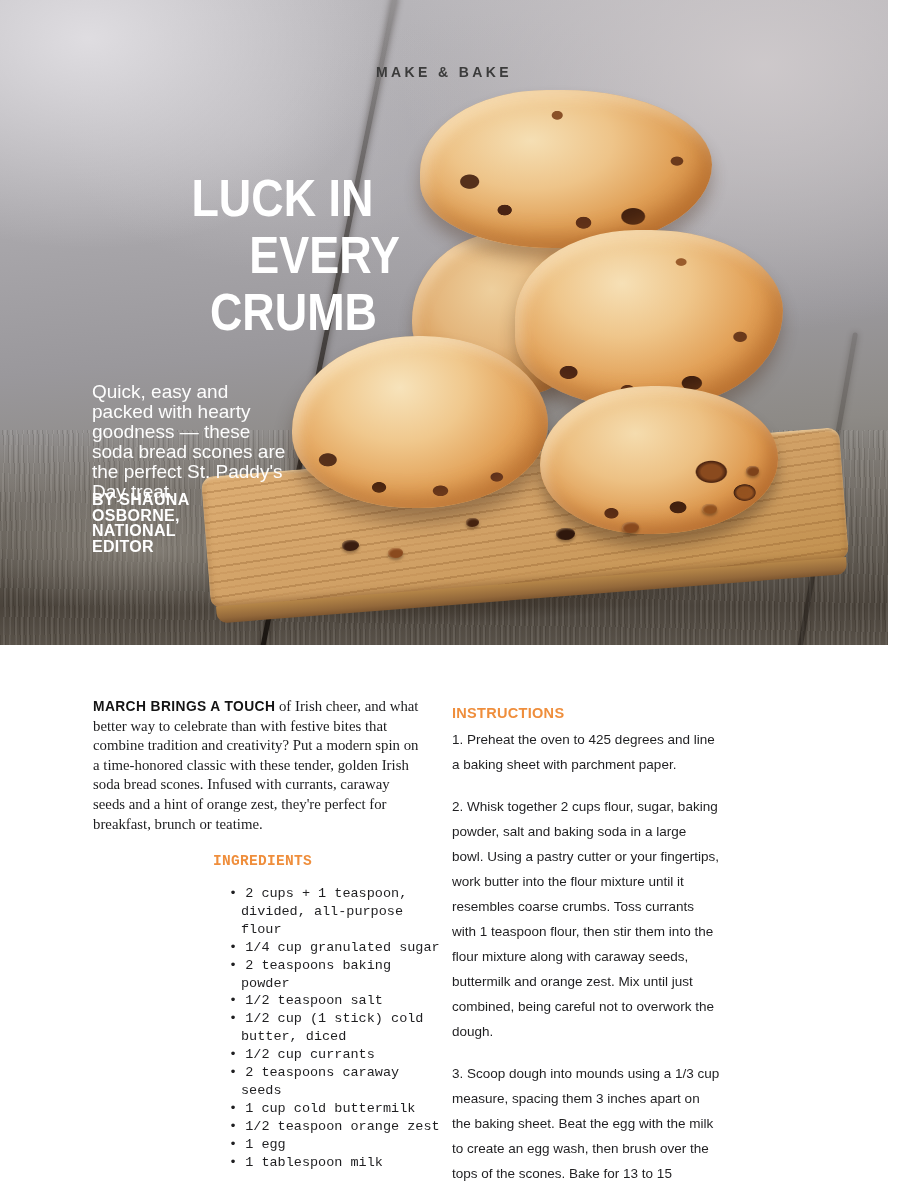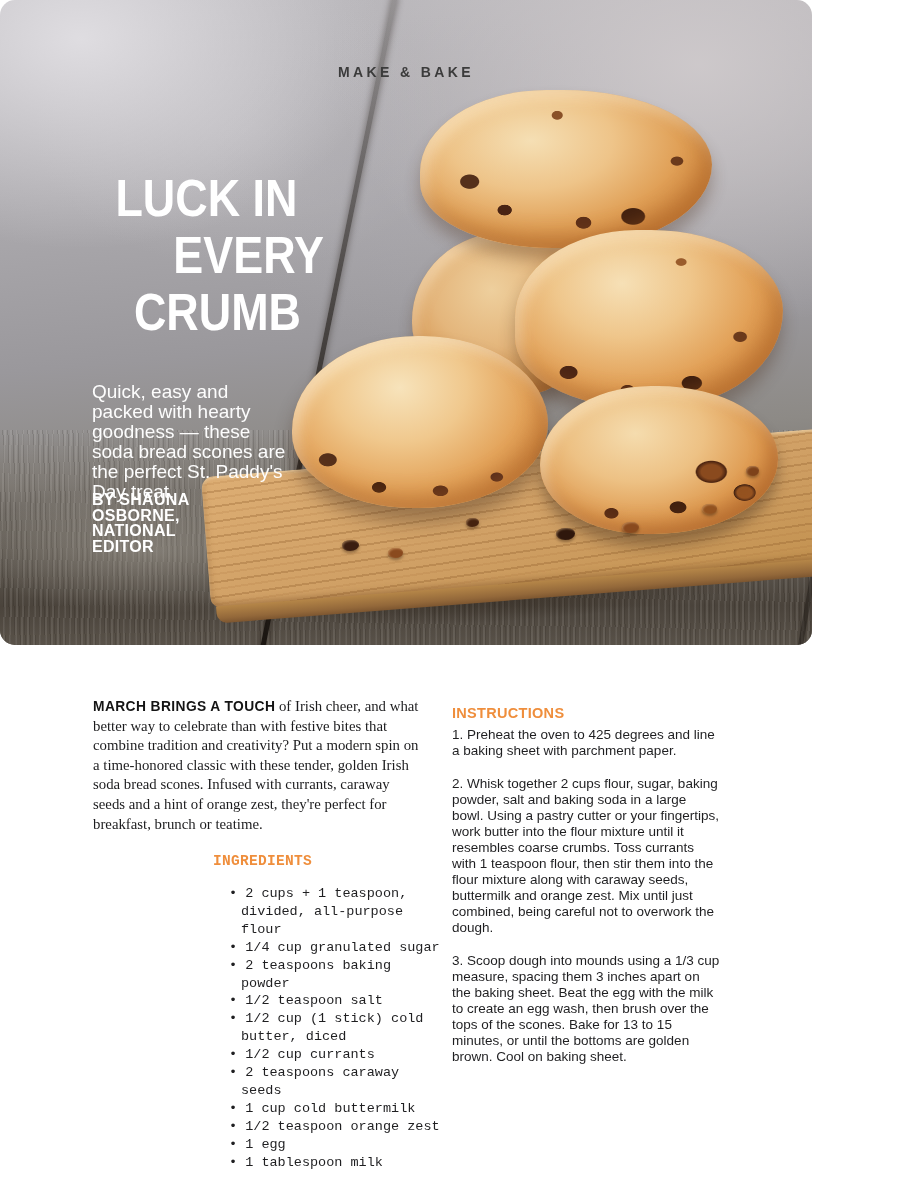--- a/index.html
+++ b/index.html
@@ -1,26 +1,26 @@
 <!DOCTYPE html>
 <html><head>
 <meta charset="utf-8">
 <style>
   html,body{margin:0;padding:0;background:#ffffff;}
   .page{position:relative;width:900px;height:1183px;background:#ffffff;overflow:hidden;
         font-family:"Liberation Sans",sans-serif;}
 
   
-  .photo{position:absolute;left:0;top:0;width:812px;height:645px;overflow:hidden;
+  .photo{position:absolute;left:0;top:0;width:888px;height:645px;overflow:hidden;
     background:
       radial-gradient(430px 300px at 10% 6%, rgba(225,223,227,0.95), rgba(0,0,0,0) 70%),
       radial-gradient(520px 380px at 86% 10%, rgba(208,203,205,0.9), rgba(0,0,0,0) 70%),
       radial-gradient(340px 240px at 55% 28%, rgba(172,170,175,0.55), rgba(0,0,0,0) 70%),
       radial-gradient(300px 200px at 30% 20%, rgba(196,194,198,0.5), rgba(0,0,0,0) 70%),
-      linear-gradient(175deg,#bab8bc 0%,#a9a7ab 32%,#9a989c 52%,#8d8a86 68%,#716c65 84%,#5b554e 100%); border-radius: 15px;}
+      linear-gradient(175deg,#bab8bc 0%,#a9a7ab 32%,#9a989c 52%,#8d8a86 68%,#716c65 84%,#5b554e 100%);}
   .wood-table{position:absolute;left:-20px;top:430px;width:940px;height:220px;z-index:1;
     background:
       radial-gradient(260px 90px at 18% 55%, rgba(190,185,176,0.35), rgba(0,0,0,0) 70%),
       repeating-linear-gradient(92deg, rgba(235,232,228,0.10) 0 2px, rgba(0,0,0,0) 2px 6px),
       repeating-linear-gradient(88deg, rgba(25,20,15,0.14) 0 1px, rgba(0,0,0,0) 1px 5px),
       linear-gradient(to bottom, rgba(125,120,114,0) 0%, rgba(116,110,103,0.6) 25%,
                       rgba(95,89,81,0.9) 55%, rgba(73,66,58,0.96) 80%, rgba(90,83,74,0.92) 100%);}
   .seam{position:absolute;border-radius:3px;z-index:1;}
   .seam1{left:326px;top:-12px;width:5px;height:672px;transform:rotate(11.5deg);
     background:linear-gradient(to bottom, rgba(45,40,34,0.25), rgba(32,27,22,0.65) 45%, rgba(22,17,13,0.92));
@@ -124,21 +124,21 @@
   .lead-in{font-family:"Liberation Sans",sans-serif;font-size:13.8px;font-weight:700;
     letter-spacing:0.4px;color:#141414;}
   .ingredients{position:absolute;left:213px;top:208px;width:244px;font-family:Liberation Mono, monospace;}
   .ingredients h2,.instructions h2{margin:0 0 6px 0;font-size:14.5px;font-weight:700;
     letter-spacing:0.3px;color:#EF8E3C;}
   .ingredients ul{margin:16px;padding:0;list-style:none;}
   .ingredients li{font-size:13.5px;line-height:17.9px;color:#1f1f21;
     padding-left:12px;text-indent:-12px;}
   .ingredients li::before{content:"\2022\00a0";}
   .instructions{position:absolute;left:452px;top:60px;width:268px;}
-  .step{margin:0 0 17px 0;font-size:13.5px;line-height:16px;color:#1f1f21;}
+  .step{margin:0 0 17px 0;font-size:13.5px;line-height:25px;color:#1f1f21;}
 </style>
 </head>
 <body>
 
 <div class="page">
 
   <div class="photo">
     <div class="wood-table"></div>
     <div class="seam seam1"></div>
     <div class="seam seam2"></div>

